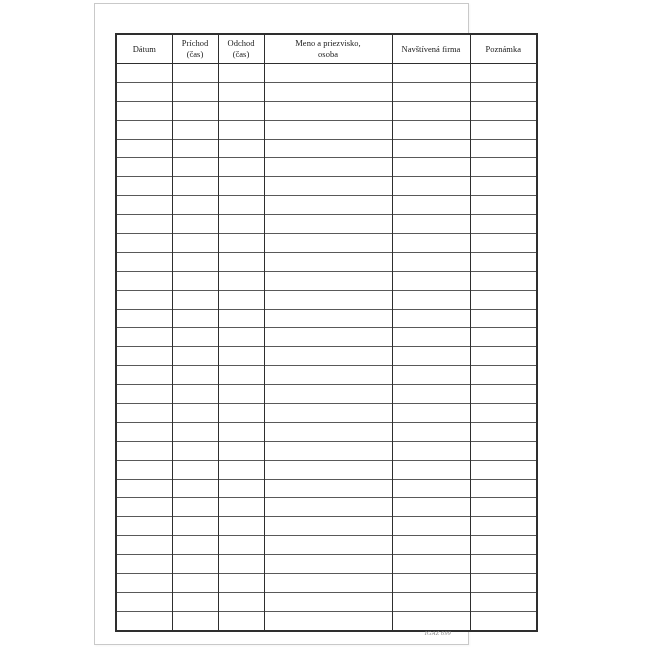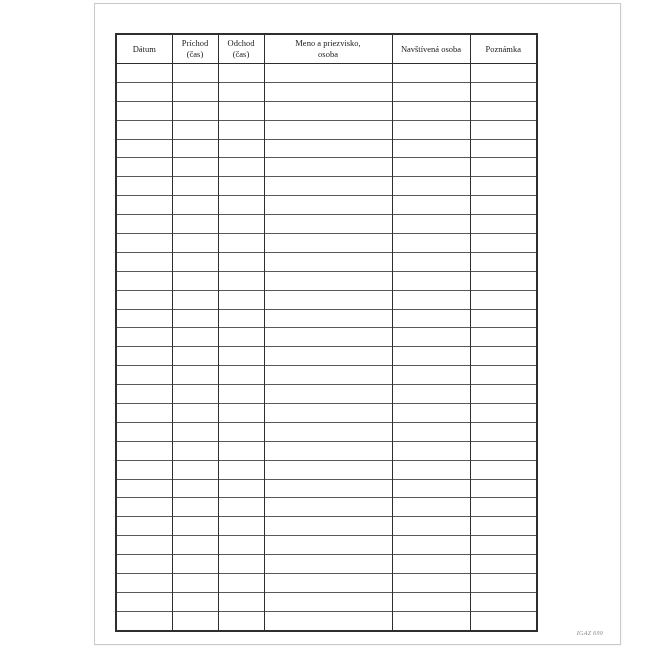--- a/index.html
+++ b/index.html
@@ -8,21 +8,21 @@
     width: 650px;
     height: 650px;
     background: #ffffff;
     font-family: "Liberation Serif", serif;
     overflow: hidden;
   }
   .page {
     position: absolute;
     left: 94px;
     top: 3px;
-    width: 527px;
+    width: 375px;
     height: 642px;
     box-sizing: border-box;
     background: #ffffff;
     border: 1px solid #c9c9c9;
     box-shadow: 1px 1px 2px rgba(0,0,0,0.04);
   }
   table.form-table {
     position: absolute;
     left: 20px;
     top: 29px;
@@ -77,21 +77,21 @@
       </colgroup>
     <thead>
       <tr>
           <th>Dátum</th>
           <th>Príchod
 (čas)</th>
           <th>Odchod
 (čas)</th>
           <th>Meno a priezvisko,
 osoba</th>
-          <th>Navštívená osoba</th>
+          <th>Navštívená firma</th>
           <th>Poznámka</th>
         </tr>
     </thead>
     <tbody>
         <tr>
           <td></td>
           <td></td>
           <td></td>
           <td></td>
           <td></td>

